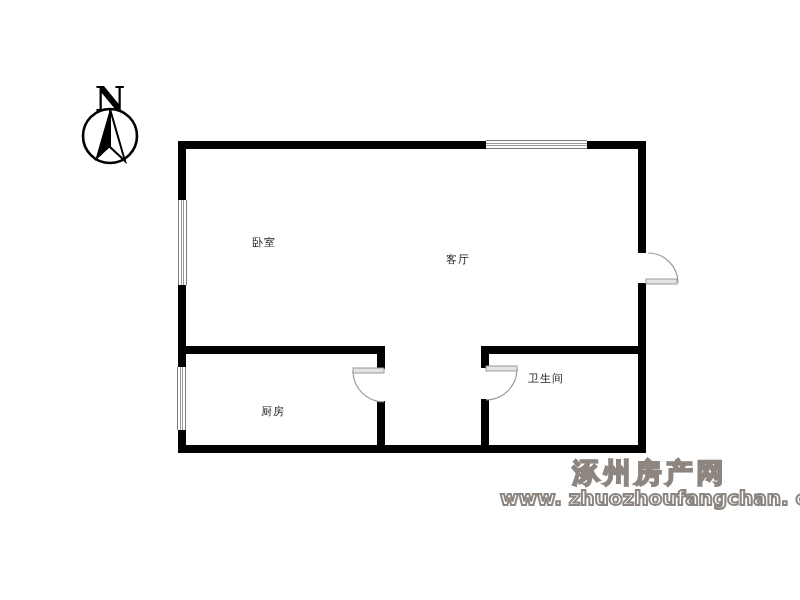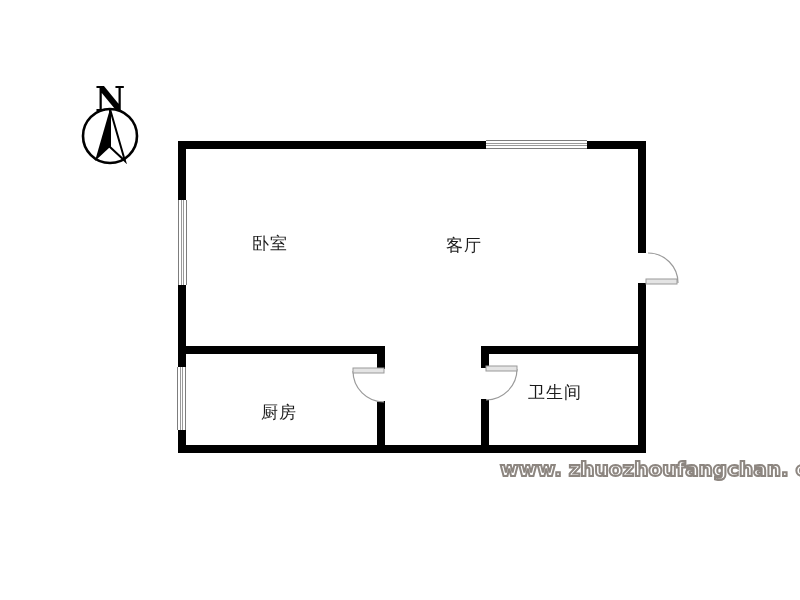--- a/index.html
+++ b/index.html
@@ -25,21 +25,21 @@
     position:absolute;width:9px;
     background:linear-gradient(to right,
       #7d7d7d 0,#7d7d7d 1px,#ffffff 1px,#ffffff 3px,
       #9a9a9a 3px,#9a9a9a 4px,#ffffff 4px,#ffffff 5px,
       #9a9a9a 5px,#9a9a9a 6px,#ffffff 6px,#ffffff 8px,
       #7d7d7d 8px,#7d7d7d 9px);
   }
 
   
   .room-label{
-    position:absolute;color:#1a1a1a;font-size:17px;line-height:16px;
+    position:absolute;color:#1a1a1a;font-size:11px;line-height:16px;
     letter-spacing:1px;white-space:nowrap;
   }
 
   
   .overlay{position:absolute;left:0;top:0;}
 
   
   .watermark{
     position:absolute;left:500px;top:458px;width:300px;text-align:center;
     color:#ffffff;font-weight:bold;user-select:none;
@@ -95,21 +95,22 @@
     <rect x="646" y="279" width="31" height="5" fill="#e4e4e4" stroke="#9a9a9a" stroke-width="1"></rect>
 
     <path d="M 353 371 A 31 31 0 0 0 384 402" fill="#ffffff" stroke="#9a9a9a" stroke-width="1.2"></path>
     <rect x="353" y="368" width="31" height="5" fill="#e4e4e4" stroke="#9a9a9a" stroke-width="1"></rect>
 
     <path d="M 517 369 A 31 31 0 0 1 486 400" fill="#ffffff" stroke="#9a9a9a" stroke-width="1.2"></path>
     <rect x="486" y="366" width="31" height="5" fill="#e4e4e4" stroke="#9a9a9a" stroke-width="1"></rect>
   </svg>
 
   <div class="room-label" style="left:252px;top:235px;">卧室</div>
-  <div class="room-label" style="left:446px;top:237px;">客厅</div>
+  <div class="room-label" style="left:446px;top:252px;">客厅</div>
   <div class="room-label" style="left:261px;top:404px;">厨房</div>
-  <div class="room-label" style="left:528px;top:384px;">卫生间</div>
+  <div class="room-label" style="left:528px;top:371px;">卫生间</div>
 
   <div class="watermark">
+    <div class="wm-line1">涿州房产网</div>
     <div class="wm-line2">www. zhuozhoufangchan. com</div>
   </div>
 
 </div>
 
 </body></html>

